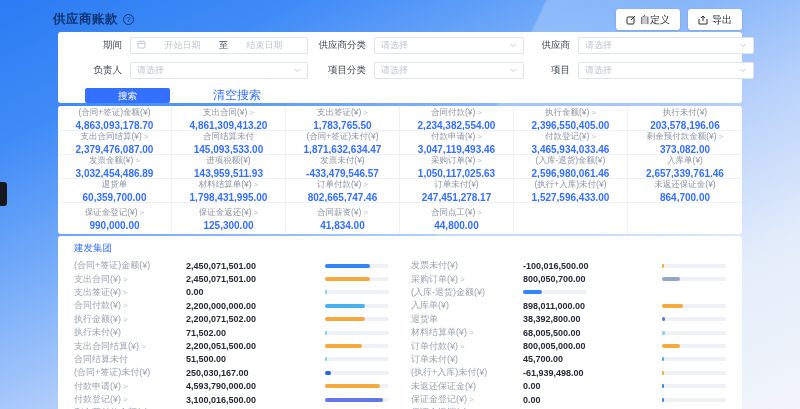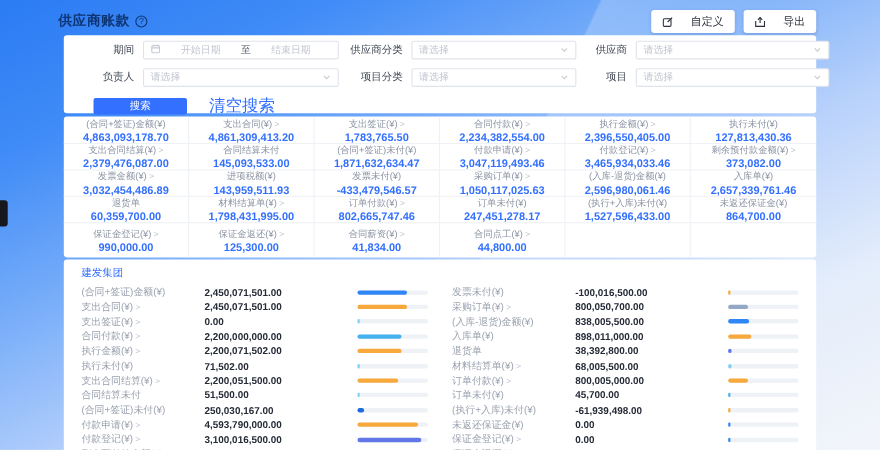--- a/index.html
+++ b/index.html
@@ -11,40 +11,40 @@
       linear-gradient(115deg, rgba(255,255,255,0) 55%, rgba(255,255,255,.22) 55.3%, rgba(255,255,255,0) 72%),
       linear-gradient(155deg,#2b7bf3 0%,#3f8bf7 18%,#79aef9 38%,#b9d2fb 58%,#e4edfb 78%,#f2f5fa 100%);
   }
   .handle { position:absolute; left:0; top:182px; width:7px; height:24px; background:#16181d; border-radius:0 3px 3px 0; cursor:pointer; }
 
   .header { position:absolute; left:53px; top:9px; width:689px; display:flex; justify-content:space-between; align-items:center; }
   .title-wrap { display:flex; align-items:center; gap:5px; }
   .page-title { font-size:12.5px; font-weight:bold; color:#0d3473; letter-spacing:.5px; }
   .q-icon { width:11px; height:11px; border-radius:50%; border:1px solid #0d3473; color:#0d3473; font-size:8px; line-height:9px; text-align:center; cursor:pointer; }
   .h-actions { display:flex; gap:8px; }
-  .hbtn { display:flex; align-items:center; gap:16px; background:#fff; border:none; border-radius:3px; height:21px; padding:0 10px; font-size:10px; color:#2a2f3a; box-shadow:0 1px 3px rgba(20,60,140,.18); cursor:pointer; }
+  .hbtn { display:flex; align-items:center; gap:4px; background:#fff; border:none; border-radius:3px; height:21px; padding:0 10px; font-size:10px; color:#2a2f3a; box-shadow:0 1px 3px rgba(20,60,140,.18); cursor:pointer; }
   .hbtn svg { display:block; }
 
   .card { position:absolute; left:58px; width:684px; background:#fff; border-radius:3px; }
 
   
   .filter-card { top:32px; height:71px; }
   .f-row { display:flex; align-items:center; justify-content:space-between; height:17px; margin:5px 14px 0;font-family:Liberation Serif, serif; }
   .f-row + .f-row { margin-top:8px; }
   .f-group { display:flex; align-items:center; }
   .f-label { font-size:9.5px; color:#3f4654; text-align:right; margin-right:8px; white-space:nowrap; }
   .lbl-1 { width:50px; } .lbl-2 { width:58px; } .lbl-3 { width:46px; }
   .f-input { display:flex; align-items:center; justify-content:space-between; border:1px solid #dfe3ea; border-radius:2px; height:17px; padding:0 6px; font-size:9px; background:#fff; cursor:pointer; }
   .ph { color:#c0c5cf; white-space:nowrap; }
   .w-date { width:178px; } .w-mid { width:150px; } .w-end { width:176px; }
   .date-sep { color:#4a5162; font-size:9px; }
   .f-input .flex1 { flex:1; text-align:center; }
   .f-actions { display:flex; align-items:center; margin:8px 14px 0; }
   .search-btn { width:85px; height:15px; margin-left:13px; background:#3370ff; color:#fff; font-size:9.5px; border:none; border-radius:2px; cursor:pointer; line-height:15px; }
-  .clear-link { margin-left:20px; color:#3370ff; font-size:15px; cursor:pointer; white-space:nowrap; }
+  .clear-link { margin-left:43px; color:#3370ff; font-size:12px; cursor:pointer; white-space:nowrap; }
 
   
   .stats-card { top:106px; height:128px; display:grid; grid-template-columns:repeat(6,1fr); grid-template-rows:24px 24px 24px 24px 31px; padding-top:1px; }
   .s-cell { border-right:1px solid #eef1f6; border-bottom:1px solid #eef1f6; display:flex; flex-direction:column; align-items:center; justify-content:center; gap:1px; overflow:hidden; }
   .s-cell:nth-child(6n) { border-right:none; }
   .s-cell:nth-child(n+25) { border-bottom:none; }
   .s-label { font-size:8.5px; color:#8b93a3; display:flex; align-items:center; gap:2px; white-space:nowrap; }
   .s-arrow { color:#b7bdc8; font-size:8px; }
   .s-value { font-size:10px; font-weight:bold; color:#3370ff; white-space:nowrap; }
 
@@ -178,21 +178,21 @@
     <div class="s-cell">
       <div class="s-label">合同付款(¥)<span class="s-arrow">&gt;</span></div>
       <div class="s-value">2,234,382,554.00</div>
     </div>
     <div class="s-cell">
       <div class="s-label">执行金额(¥)<span class="s-arrow">&gt;</span></div>
       <div class="s-value">2,396,550,405.00</div>
     </div>
     <div class="s-cell">
       <div class="s-label">执行未付(¥)</div>
-      <div class="s-value">127,813,430.36</div>
+      <div class="s-value">203,578,196.06</div>
     </div>
     <div class="s-cell">
       <div class="s-label">支出合同结算(¥)<span class="s-arrow">&gt;</span></div>
       <div class="s-value">2,379,476,087.00</div>
     </div>
     <div class="s-cell">
       <div class="s-label">合同结算未付</div>
       <div class="s-value">145,093,533.00</div>
     </div>
     <div class="s-cell">
@@ -401,21 +401,20 @@
           <span class="d-label">采购订单(¥)<span class="s-arrow">&gt;</span></span>
           <span class="d-value">800,050,700.00</span>
           <div class="d-bar">
             <div class="track">
               <div class="fill" style="width: 28%; background: rgb(147, 167, 199);"></div>
             </div>
           </div>
         </div>
         <div class="d-row">
           <span class="d-label">(入库-退货)金额(¥)</span>
-          <span class="d-value">838,005,500.00</span>
           <div class="d-bar">
             <div class="track">
               <div class="fill" style="width: 30%; background: rgb(47, 134, 246);"></div>
             </div>
           </div>
         </div>
         <div class="d-row">
           <span class="d-label">入库单(¥)</span>
           <span class="d-value">898,011,000.00</span>
           <div class="d-bar">

